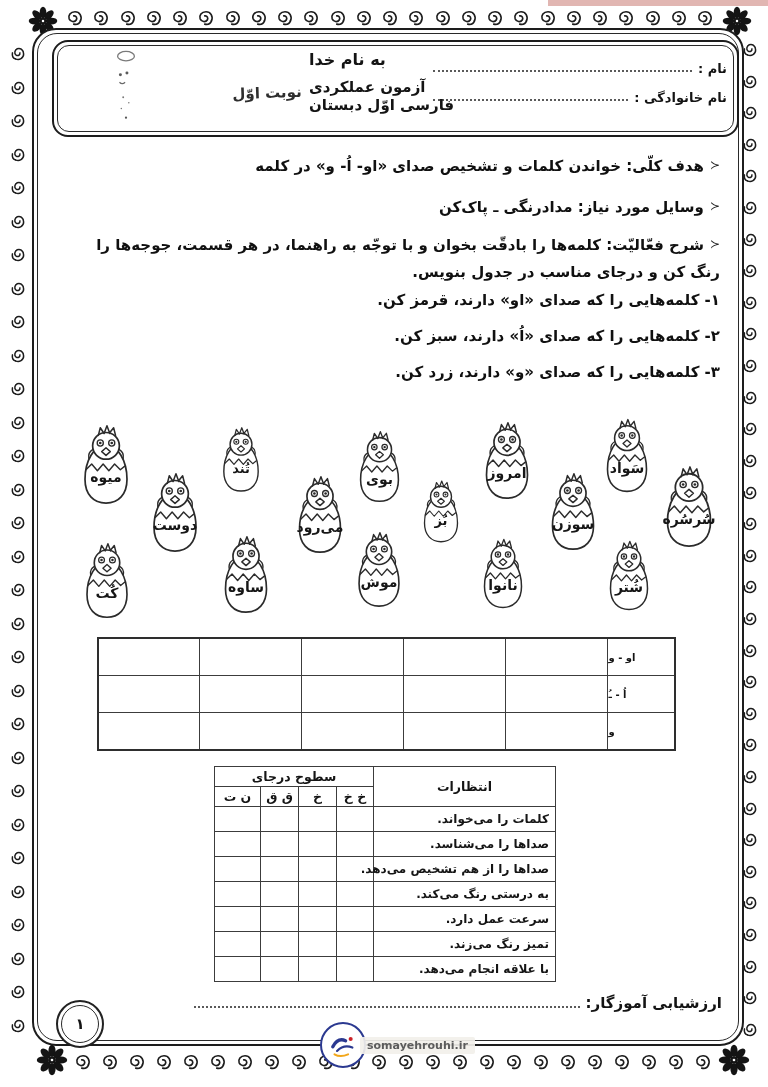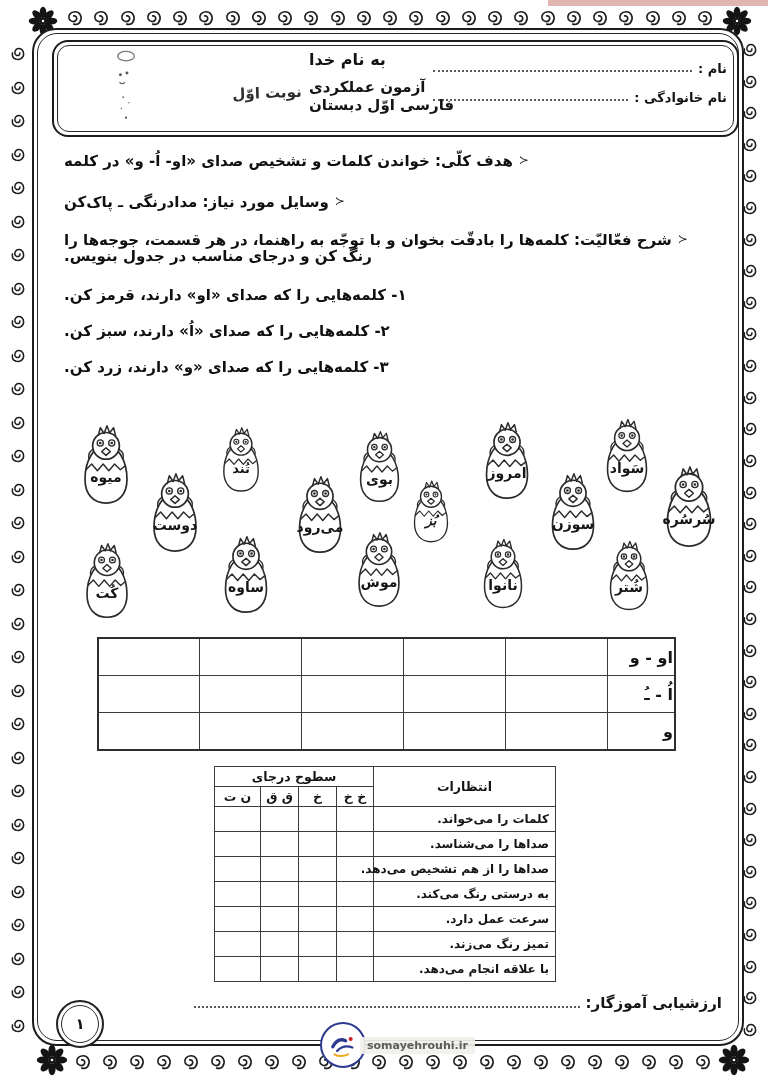--- a/index.html
+++ b/index.html
@@ -29,35 +29,35 @@
   .field-label{font-size:13px;font-weight:bold;white-space:nowrap;}
   .dots{flex:1;border-bottom:2px dotted #5a5a5a;margin:0 6px 4px 6px;height:1px;}
   .titles{position:absolute;left:255px;top:8px;width:260px;text-align:left;direction:rtl;}
   .t1{font-size:16px;font-weight:bold;margin-bottom:9px;}
   .t2{font-size:15px;font-weight:bold;}
   .t3{font-size:15px;font-weight:bold;}
   .term{position:absolute;left:148px;top:42px;width:130px;text-align:center;
     direction:rtl;font-size:15px;font-weight:bold;color:#2e2e2e;transform:rotate(-2deg);}
   .doodle{position:absolute;left:58px;top:6px;}
   
-  .iline{position:absolute;left:64px;right:48px;direction:rtl;text-align:left;
-    font-size:15px;font-weight:bold;line-height:16px;color:#101010;}
+  .iline{position:absolute;left:64px;right:48px;direction:rtl;text-align:right;
+    font-size:15px;font-weight:bold;line-height:27px;color:#101010;}
   .blt{font-size:12px;color:#222;margin-left:6px;vertical-align:2px;font-weight:normal;}
   
   .egg{position:absolute;}
   .egg svg.chick{width:100%;height:100%;display:block;}
   .egg-word{position:absolute;top:56%;left:0;right:0;text-align:center;
     direction:rtl;font-size:14px;font-weight:bold;color:#161616;}
   .egg.sm .egg-word{font-size:13px;top:53%;}
   
   table{border-collapse:collapse;table-layout:fixed;background:#fff;}
   .sound-table{position:absolute;left:97px;top:637px;}
   .sound-table table{width:579px;border:2px solid #2e2e2e;direction:rtl;}
   .sound-table td{border:1.2px solid #3c3c3c;height:34px;}
-  .sound-table td.lbl{width:68px;text-align:right;font-size:16px;font-weight:bold;}
+  .sound-table td.lbl{width:68px;text-align:left;font-size:10px;font-weight:bold;}
   .rubric{position:absolute;left:214px;top:766px;}
   .rubric table{width:341px;border:1.6px solid #2e2e2e;direction:rtl;font-size:12px;}
   .rubric th,.rubric td{border:1.1px solid #3c3c3c;font-weight:bold;color:#151515;}
   .rubric th{height:19px;text-align:center;font-size:12.5px;padding:0;}
   .rubric td{height:22px;}
   .rubric td.exp{text-align:right;padding:0 6px 0 2px;font-size:12px;white-space:nowrap;}
   
   .evaluation{position:absolute;left:188px;top:994px;width:534px;direction:rtl;
     display:flex;align-items:flex-end;}
   .evaluation .lbl{font-size:15px;font-weight:bold;white-space:nowrap;}
@@ -551,21 +551,21 @@
       <use href="#chick-sym"></use>
     </svg>
     <span class="egg-word">دوست</span>
   </div>
 <div class="egg" style="left:288px;top:473px;width:64px;height:82px;">
     <svg class="chick" viewBox="0 0 64 88">
       <use href="#chick-sym"></use>
     </svg>
     <span class="egg-word">می‌رود</span>
   </div>
-<div class="egg sm" style="left:406px;top:478px;width:50px;height:66px;font-style:italic;">
+<div class="egg sm" style="left:416px;top:478px;width:50px;height:66px;">
     <svg class="chick" viewBox="0 0 64 88">
       <use href="#chick-sym"></use>
     </svg>
     <span class="egg-word">بُز</span>
   </div>
 <div class="egg" style="left:539px;top:470px;width:68px;height:82px;">
     <svg class="chick" viewBox="0 0 64 88">
       <use href="#chick-sym"></use>
     </svg>
     <span class="egg-word">سوزن</span>

